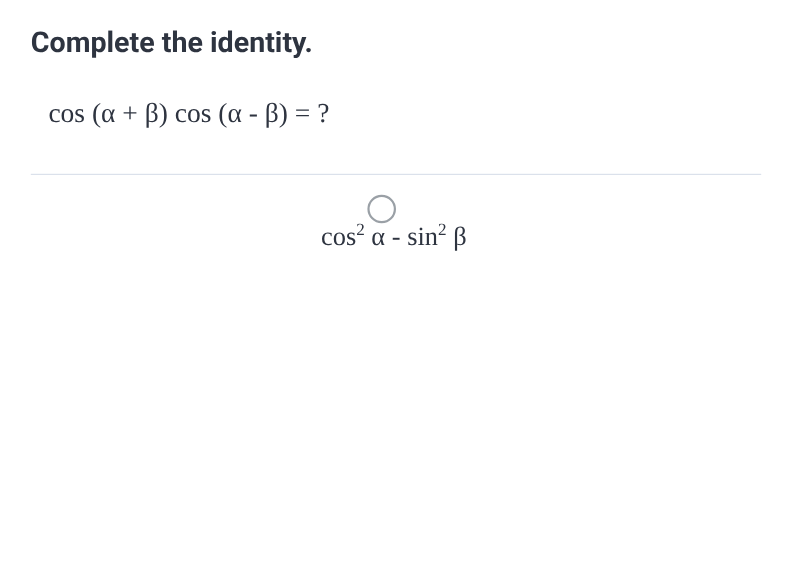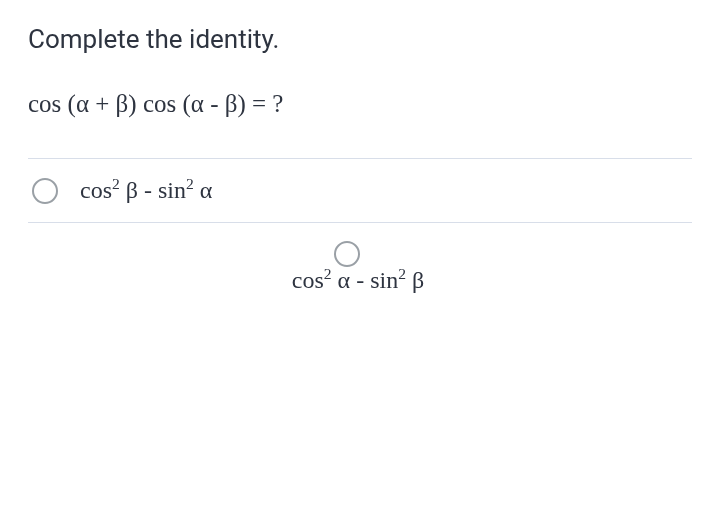--- a/index.html
+++ b/index.html
@@ -9,30 +9,31 @@
     }
     body {
       font-family: -apple-system, BlinkMacSystemFont, "Segoe UI", Roboto, "Helvetica Neue", Arial, sans-serif;
       background: #ffffff;
       padding: 24px 28px;
       width: 720px;
       color: #2e3440;
     }
     .question-title {
       font-size: 26px;
-      font-weight: 400;
+      font-weight: 700;
       color: #2e3440;
       margin-bottom: 36px;
     }
     .equation {
       font-size: 25px;
       font-weight: 400;
       color: #2e3440;
       margin-bottom: 40px;
       font-family: Georgia, "Times New Roman", serif;
+      margin-left: 16px;
     }
     .options {
       display: flex;
       flex-direction: column;
     }
     .option {
       display: flex;
       align-items: center;
       padding: 18px 8px 18px 4px;
       border-top: 1px solid #d8dee9;
@@ -64,26 +65,20 @@
   </style>
 </head>
 <body>
 
 <div class="question-title">Complete the identity.</div>
 
 <div class="equation">cos (α + β) cos (α - β) = ?</div>
 
 <div class="options">
 
-  <div class="option">
-    <div class="radio"></div>
-    <div class="option-text">
-      <span>cos</span><sup>2</sup>&nbsp;<span>β</span><span> - </span><span>sin</span><sup>2</sup>&nbsp;<span>α</span>
-    </div>
-  </div>
 
 
 
   <div class="option">
     <div class="radio"></div>
     <div class="option-text">
       <span>cos</span><sup>2</sup>&nbsp;<span>α</span><span> - </span><span>sin</span><sup>2</sup>&nbsp;<span>β</span>
     </div>
   </div>
 

